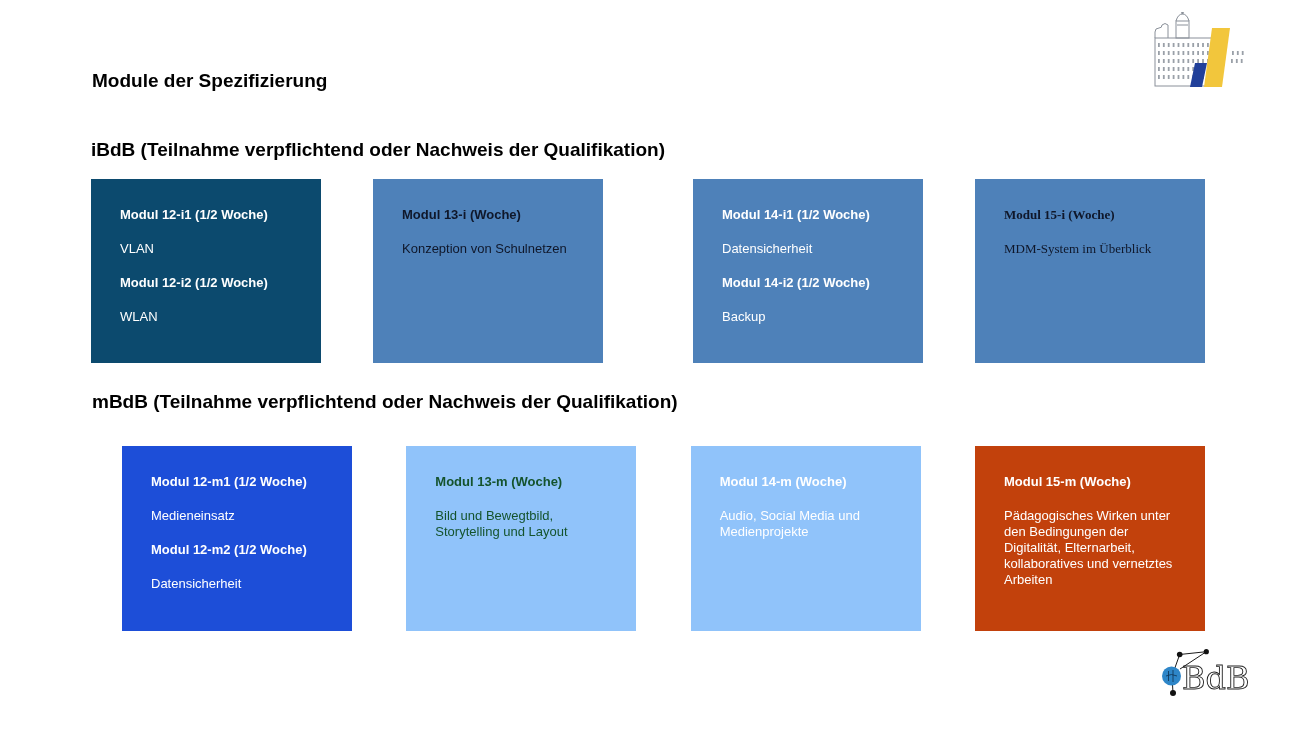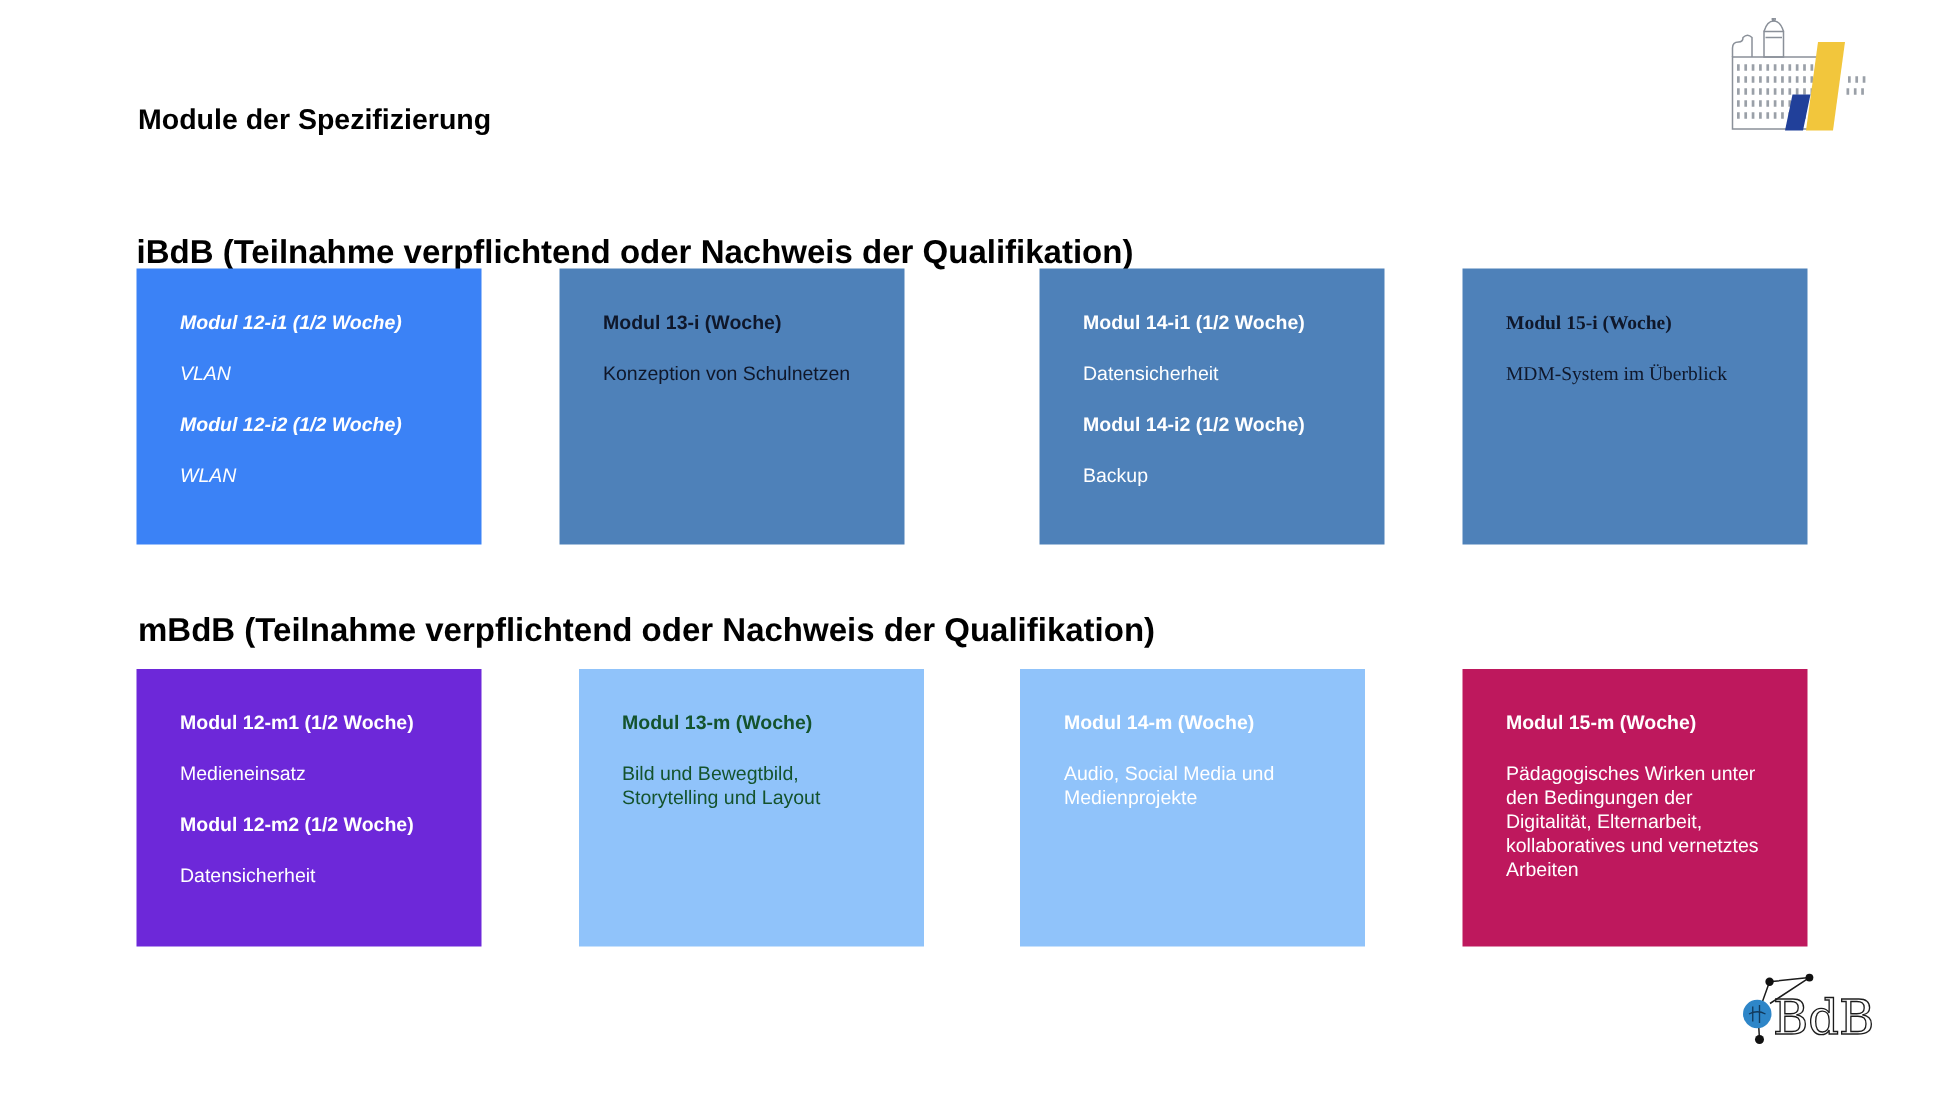--- a/index.html
+++ b/index.html
@@ -5,21 +5,21 @@
   html,body{margin:0;padding:0;background:#fff;}
   .slide{
     position:relative;width:1296px;height:730px;background:#ffffff;
     font-family:"Liberation Sans",sans-serif;overflow:hidden;
   }
   .page-title{
     position:absolute;left:92px;top:70px;
     font-size:19px;font-weight:bold;color:#000;
   }
   .section-heading{
-    position:absolute;font-size:22px;font-weight:bold;color:#000;white-space:nowrap;margin-top:16px;
+    position:absolute;font-size:19px;font-weight:bold;color:#000;white-space:nowrap;
   }
   .heading-ibdb{left:91px;top:139px;}
   .heading-mbdb{left:92px;top:391px;}
   .box-row{
     position:absolute;left:91px;width:1114px;
     display:flex;justify-content:space-between;
   }
   .row-ibdb{top:179px;}
   .row-mbdb{top:446px;}
   .mod-box{
@@ -35,21 +35,21 @@
 </head>
 <body>
 
 <div class="slide">
 
   <div class="page-title">Module der Spezifizierung</div>
 
   <div class="section-heading heading-ibdb">iBdB (Teilnahme verpflichtend oder Nachweis der Qualifikation)</div>
 
   <div class="box-row row-ibdb">
-    <div class="mod-box" style="background: #3b82f6; color: rgb(255, 255, 255); font-style: italic;">
+    <div class="mod-box" style="background: #0c4a6e; color: rgb(255, 255, 255);">
       <p class="ln bold">Modul 12-i1 (1/2 Woche)</p>
       <p class="ln">VLAN</p>
       <p class="ln bold">Modul 12-i2 (1/2 Woche)</p>
       <p class="ln">WLAN</p>
     </div>
     <div class="mod-box" style="background: rgb(78, 129, 185); color: #0f172a;">
       <p class="ln bold">Modul 13-i (Woche)</p>
       <p class="ln">Konzeption von Schulnetzen</p>
     </div>
     <div class="mod-box" style="background: rgb(78, 129, 185); color: rgb(255, 255, 255); margin-left: 38px;">
@@ -60,35 +60,35 @@
     </div>
     <div class="mod-box" style="background: rgb(78, 129, 185); color: #0f172a; font-family: Liberation Serif, serif;">
       <p class="ln bold">Modul 15-i (Woche)</p>
       <p class="ln">MDM-System im Überblick</p>
     </div>
   </div>
 
   <div class="section-heading heading-mbdb">mBdB (Teilnahme verpflichtend oder Nachweis der Qualifikation)</div>
 
   <div class="box-row row-mbdb">
-    <div class="mod-box" style="background: #6d28d9; color: rgb(255, 255, 255);">
+    <div class="mod-box" style="background: #1d4ed8; color: rgb(255, 255, 255); margin-left: 31px;">
       <p class="ln bold">Modul 12-m1 (1/2 Woche)</p>
       <p class="ln">Medieneinsatz</p>
       <p class="ln bold">Modul 12-m2 (1/2 Woche)</p>
       <p class="ln">Datensicherheit</p>
     </div>
     <div class="mod-box" style="background: rgb(144, 195, 250); color: #14532d;">
       <p class="ln bold">Modul 13-m (Woche)</p>
       <p class="ln">Bild und Bewegtbild, Storytelling und Layout</p>
     </div>
     <div class="mod-box" style="background: rgb(144, 195, 250); color: rgb(255, 255, 255);">
       <p class="ln bold">Modul 14-m (Woche)</p>
       <p class="ln">Audio, Social Media und Medienprojekte</p>
     </div>
-    <div class="mod-box" style="background: #be185d; color: rgb(255, 255, 255);">
+    <div class="mod-box" style="background: #c2410c; color: rgb(255, 255, 255);">
       <p class="ln bold">Modul 15-m (Woche)</p>
       <p class="ln">Pädagogisches Wirken unter den Bedingungen der Digitalität, Elternarbeit, kollaboratives und vernetztes Arbeiten</p>
     </div>
   </div>
 
   <div class="logo-top-right">
     <svg width="98" height="80" viewBox="0 0 98 80">
 
       <g stroke="#8A9099" fill="none" stroke-width="1">
         <rect x="7" y="26" width="57" height="48"></rect>

